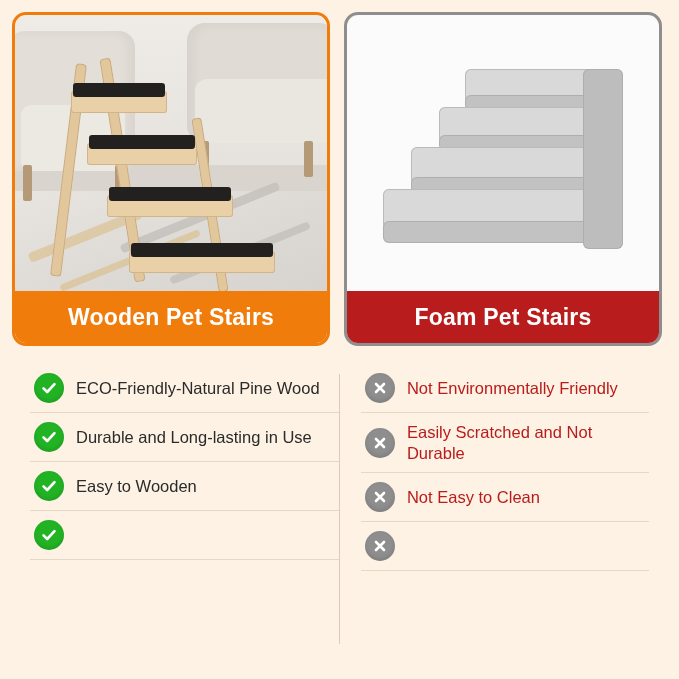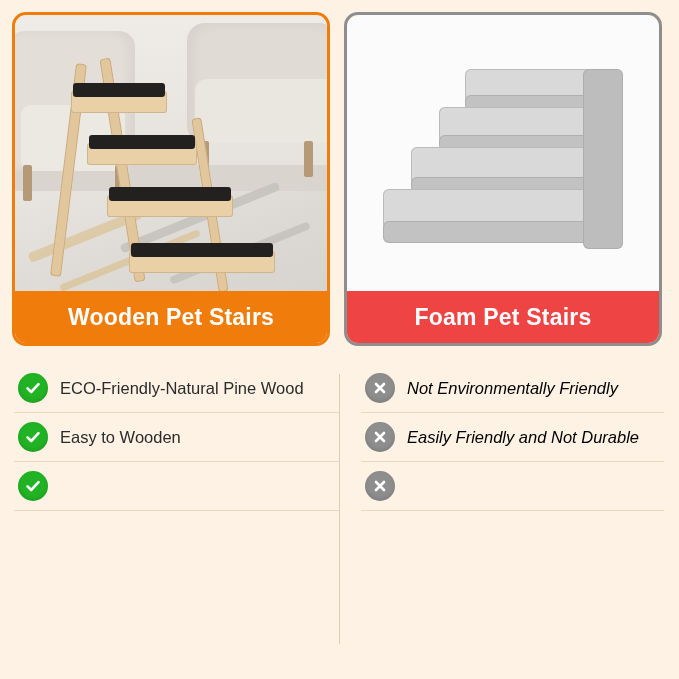--- a/index.html
+++ b/index.html
@@ -44,21 +44,21 @@
     height: 52px;
     display: flex;
     align-items: center;
     justify-content: center;
     color: #ffffff;
     font-size: 23px;
     font-weight: bold;
     letter-spacing: 0.2px;
   }
   .card-left .card-caption { background: #f07c0c; }
-  .card-right .card-caption { background: #ef4444; }
+  .card-right .card-caption { background: #b91c1c; }
   .card-left { border: 3px solid #f07c0c; box-sizing: border-box; }
   .card-right { border: 3px solid #8e8e8e; box-sizing: border-box; }
 
   
   .scene-wood {
     width: 100%;
     height: 100%;
     background: #e9e5e1;
     position: relative;
   }
@@ -121,21 +121,21 @@
     position:absolute; background:#cfcfcf; border-radius:6px;
     box-shadow: inset 0 0 0 1px rgba(160,160,160,0.55);
   }
   .foam-top { background:#d9d9d9; }
   .foam-side { background:#c2c2c2; }
 
   
   .lists {
     display: flex;
     margin-top: 18px;
-    padding: 0 14px;
+    padding: 0 30px;
     box-sizing: border-box;
     position: relative;
   }
   .divider {
     position:absolute; left: 339px; top: 10px; width: 1px; height: 270px;
     background: #d9cdb9;
   }
   .col { width: 325px; box-sizing: border-box; }
   .col-right { padding-left: 22px; }
   .row {
@@ -146,21 +146,21 @@
     border-bottom: 1px solid #e6d9c3;
     min-height: 48px;
     box-sizing: border-box;
   }
   .row:last-child { border-bottom: 1px solid #e6d9c3; }
   .row-text {
     font-size: 16.5px;
     line-height: 1.25;
     color: #2b2b2b;
   }
-  .col-right .row-text { color: #000000; font-style: italic; }
+  .col-right .row-text { color: #b91c1c; }
 
   .badge {
     width: 30px; height: 30px; border-radius: 50%;
     flex: 0 0 30px;
     display:flex; align-items:center; justify-content:center;
   }
   .badge svg { display:block; }
   .badge-ok { background: #22b324; box-shadow: inset 0 -2px 4px rgba(0,0,0,0.12); }
   .badge-no { background: #8e8e8e; box-shadow: inset 0 -2px 4px rgba(0,0,0,0.12); }
 </style>
@@ -247,20 +247,28 @@
             </svg>
         </span>
         <span class="row-text">ECO-Friendly-Natural Pine Wood</span>
       </div>
       <div class="row">
         <span class="badge badge-ok">
           <svg width="18" height="18" viewBox="0 0 18 18">
               <path d="M3.5 9.3 L7.2 13 L14.5 5.2" fill="none" stroke="#ffffff" stroke-width="2.6" stroke-linecap="round" stroke-linejoin="round"></path>
             </svg>
         </span>
+        <span class="row-text">Durable and Long-lasting in Use</span>
+      </div>
+      <div class="row">
+        <span class="badge badge-ok">
+          <svg width="18" height="18" viewBox="0 0 18 18">
+              <path d="M3.5 9.3 L7.2 13 L14.5 5.2" fill="none" stroke="#ffffff" stroke-width="2.6" stroke-linecap="round" stroke-linejoin="round"></path>
+            </svg>
+        </span>
         <span class="row-text">Easy to Wooden</span>
       </div>
       <div class="row">
         <span class="badge badge-ok">
           <svg width="18" height="18" viewBox="0 0 18 18">
               <path d="M3.5 9.3 L7.2 13 L14.5 5.2" fill="none" stroke="#ffffff" stroke-width="2.6" stroke-linecap="round" stroke-linejoin="round"></path>
             </svg>
         </span>
       </div>
     </div>
@@ -273,21 +281,29 @@
             </svg>
         </span>
         <span class="row-text">Not Environmentally Friendly</span>
       </div>
       <div class="row">
         <span class="badge badge-no">
           <svg width="18" height="18" viewBox="0 0 18 18">
               <path d="M5 5 L13 13 M13 5 L5 13" fill="none" stroke="#ffffff" stroke-width="2.6" stroke-linecap="round"></path>
             </svg>
         </span>
-        <span class="row-text">Easily Friendly and Not Durable</span>
+        <span class="row-text">Easily Scratched and Not Durable</span>
+      </div>
+      <div class="row">
+        <span class="badge badge-no">
+          <svg width="18" height="18" viewBox="0 0 18 18">
+              <path d="M5 5 L13 13 M13 5 L5 13" fill="none" stroke="#ffffff" stroke-width="2.6" stroke-linecap="round"></path>
+            </svg>
+        </span>
+        <span class="row-text">Not Easy to Clean</span>
       </div>
       <div class="row">
         <span class="badge badge-no">
           <svg width="18" height="18" viewBox="0 0 18 18">
               <path d="M5 5 L13 13 M13 5 L5 13" fill="none" stroke="#ffffff" stroke-width="2.6" stroke-linecap="round"></path>
             </svg>
         </span>
       </div>
     </div>
   </div>

